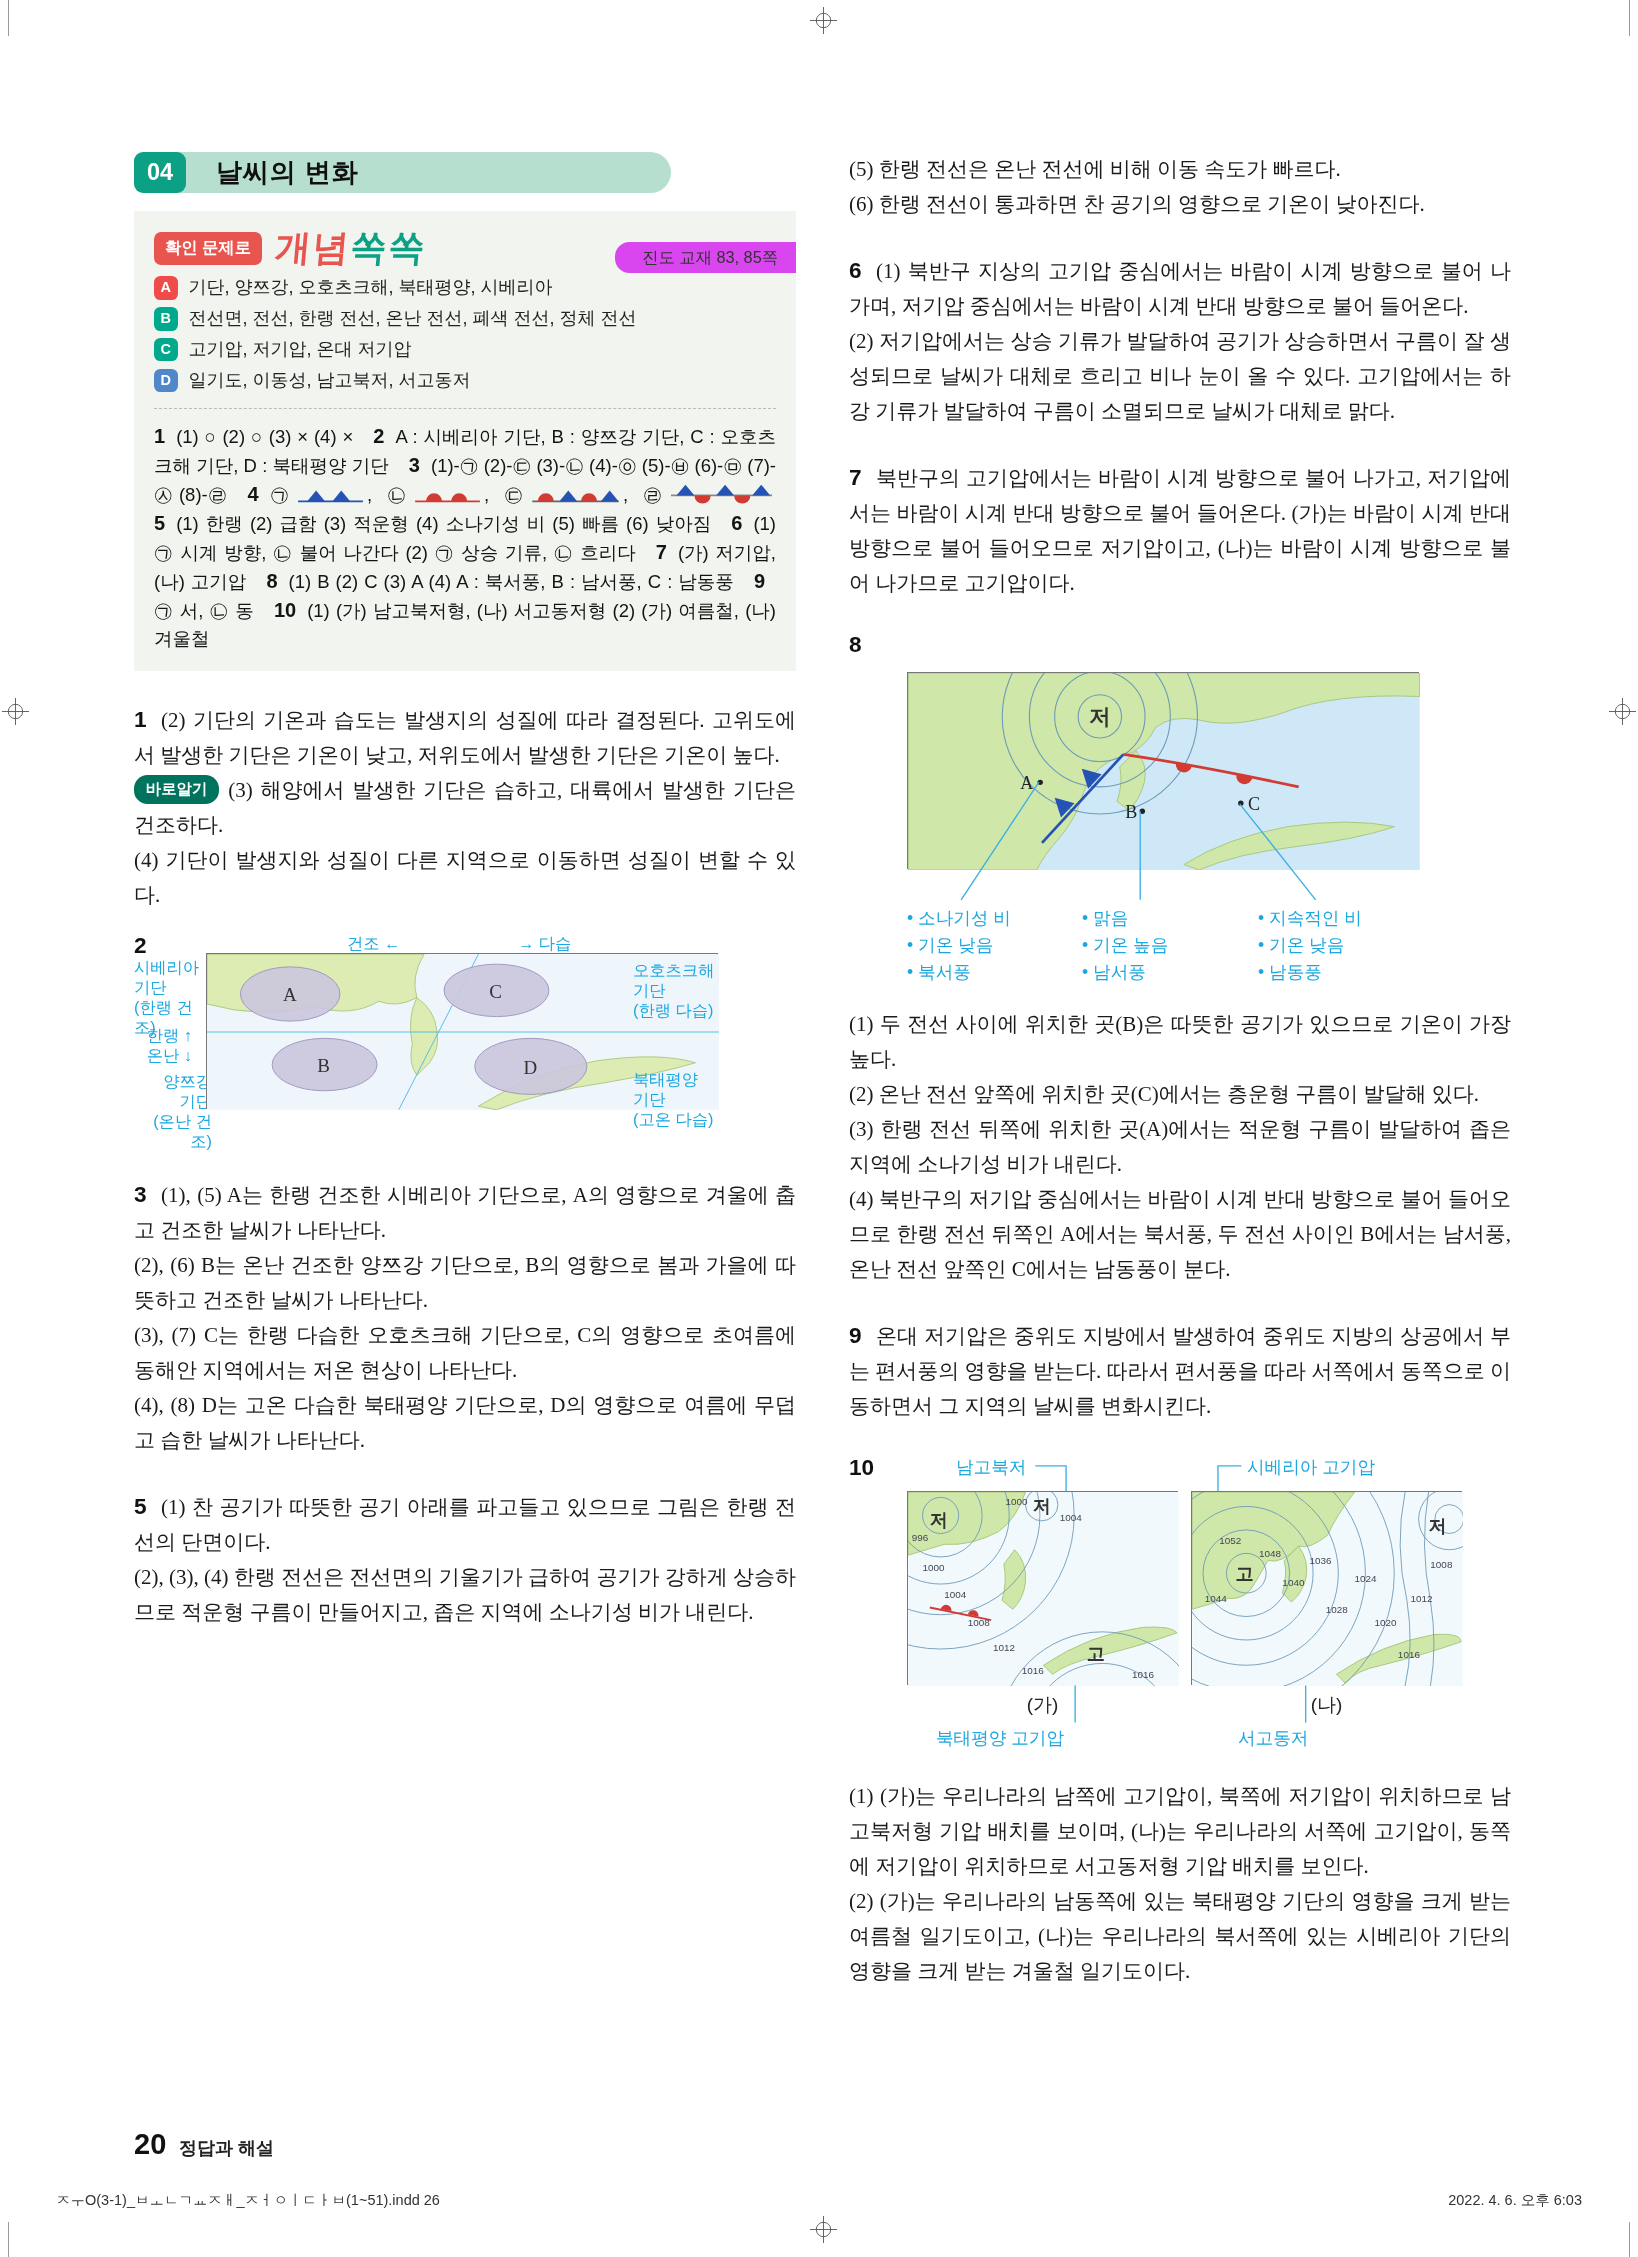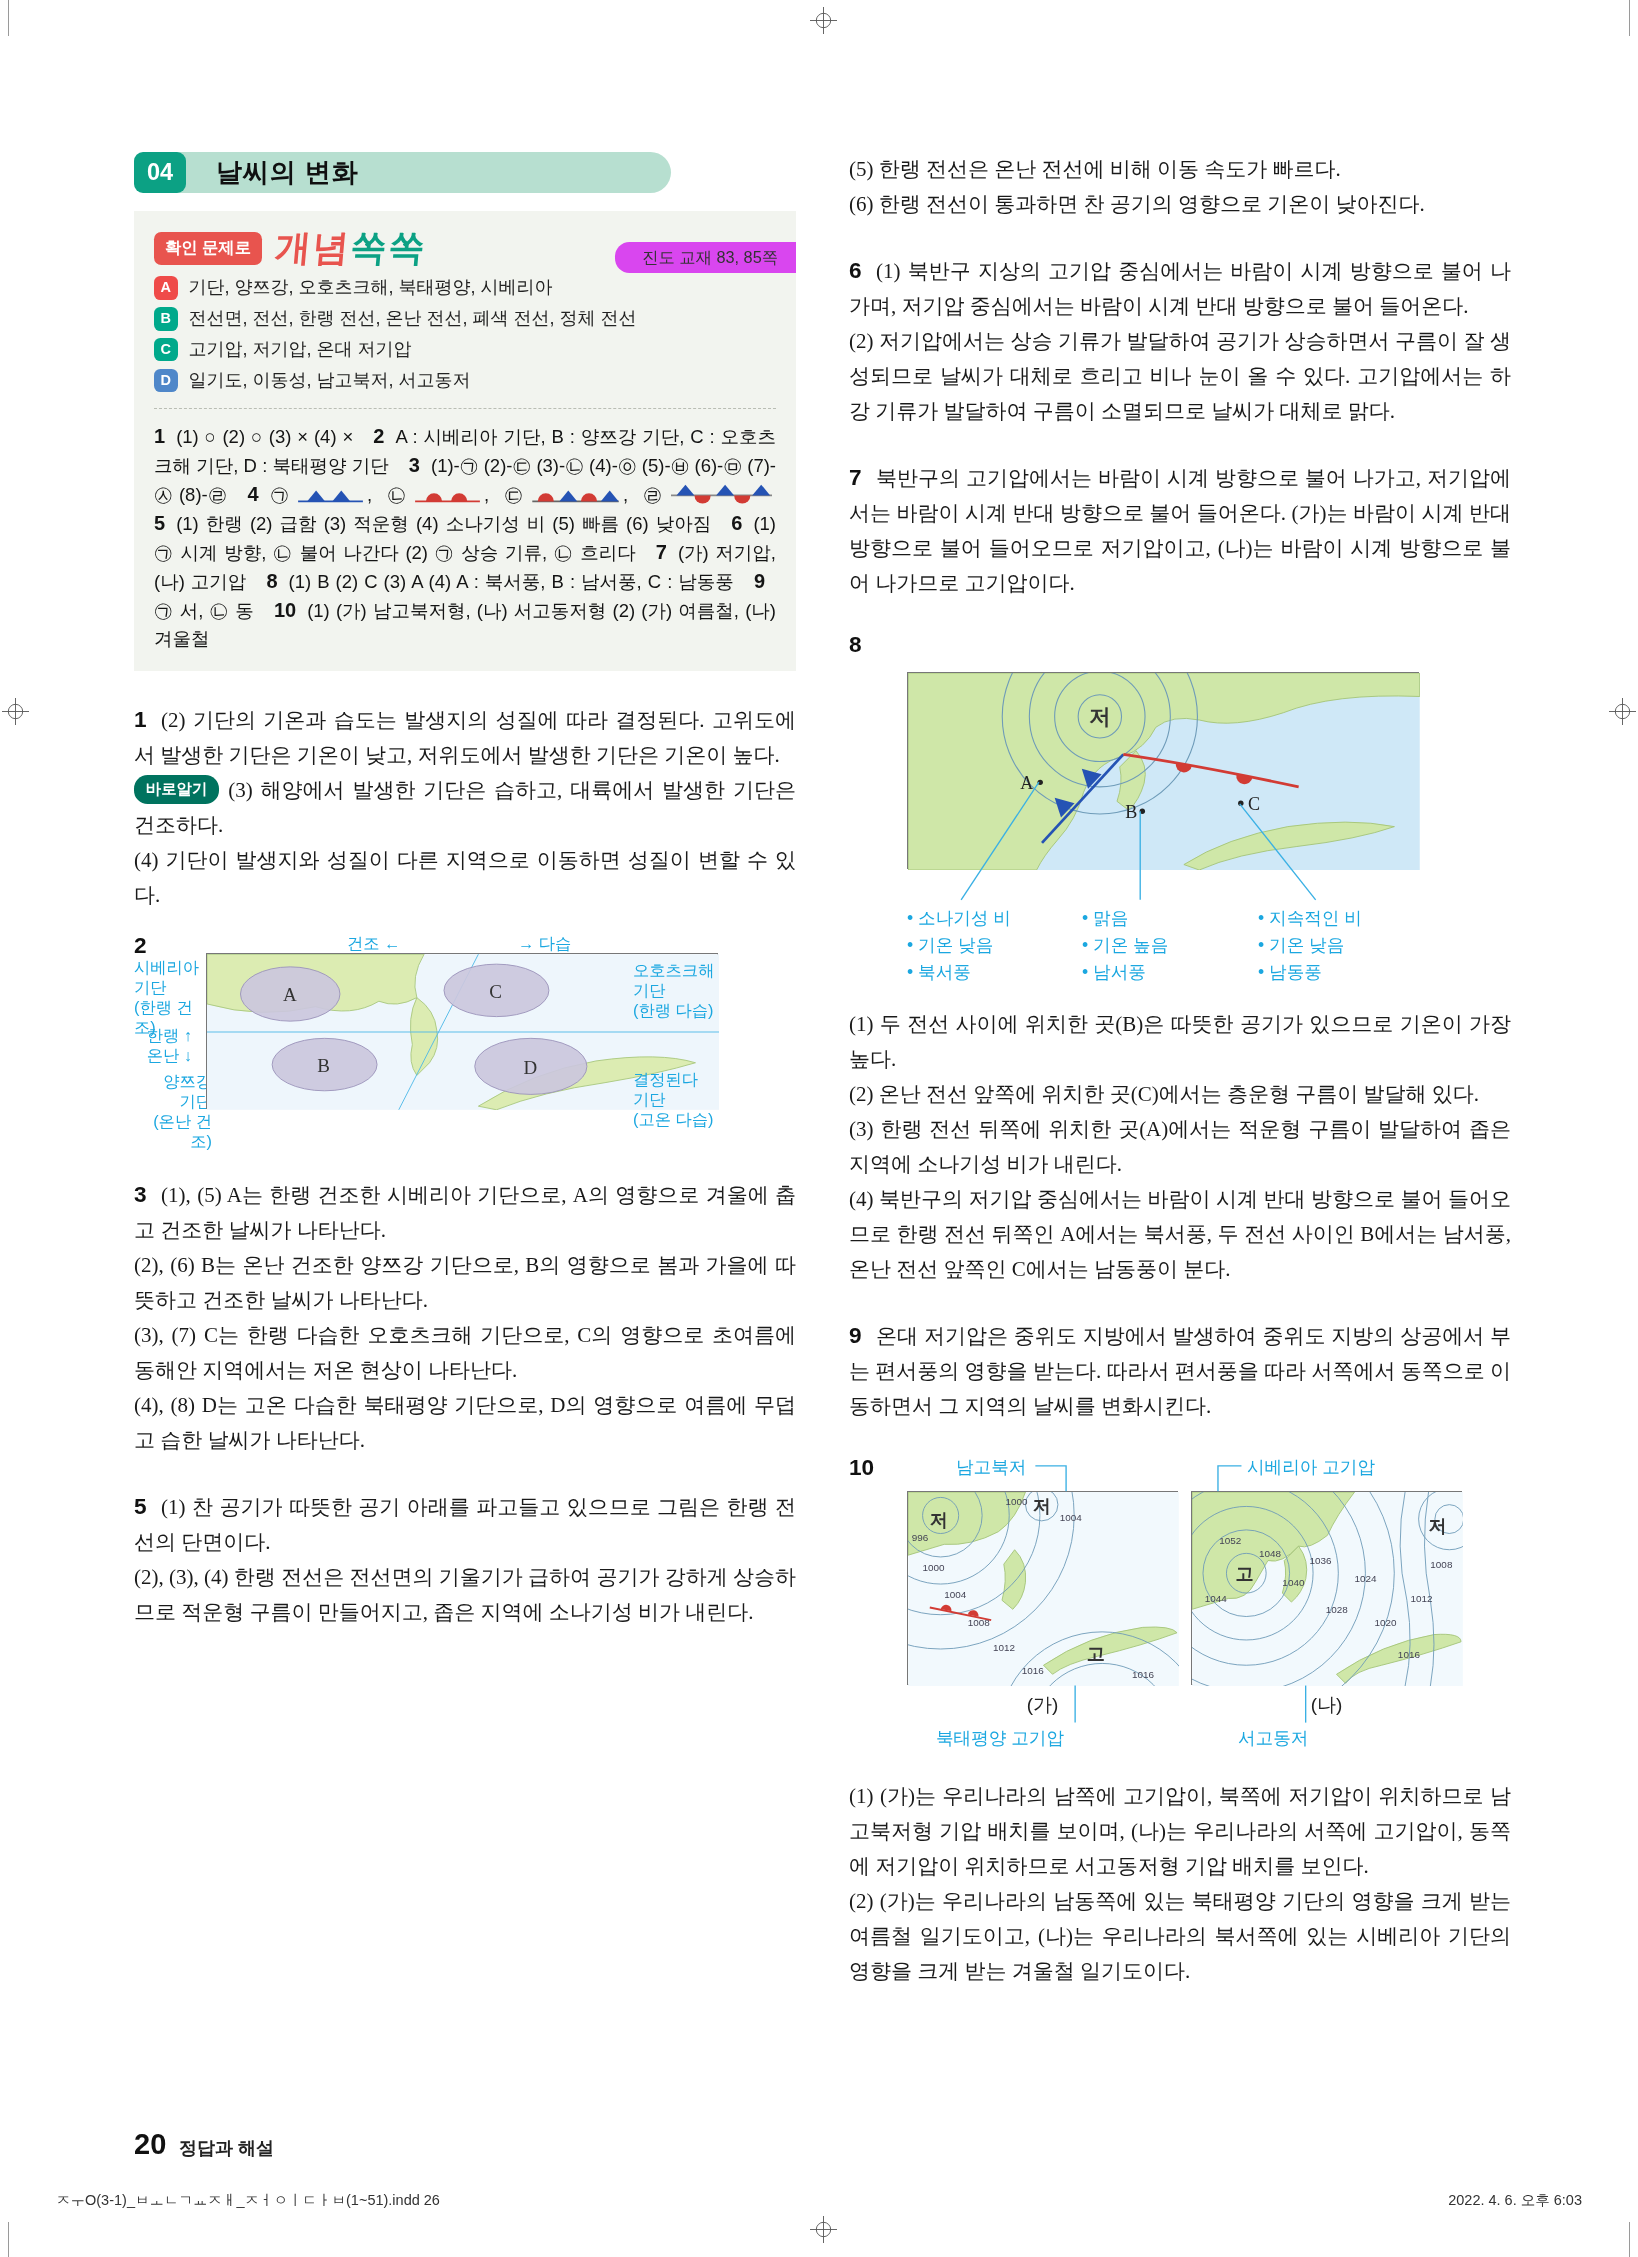--- a/index.html
+++ b/index.html
@@ -218,21 +218,21 @@
             <text x="84" y="52">A</text>
             <text x="312" y="48">C</text>
             <text x="122" y="130">B</text>
             <text x="350" y="132">D</text>
           </g>
         </svg>
       </div>
       <div class="d2-lbl" style="left:499px; top:27px; width:100px;">오호츠크해
 기단
 (한랭 다습)</div>
-      <div class="d2-lbl" style="left:499px; top:136px; width:100px;">결정된다
+      <div class="d2-lbl" style="left:499px; top:136px; width:100px;">북태평양
 기단
 (고온 다습)</div>
     </div>
 
     <div class="section">
       <p class="body"><span class="qnum">3</span><span>(1), (5) A는 한랭 건조한 시베리아 기단으로, A의 영향으로 겨울에 춥고 건조한 날씨가 나타난다.</span></p>
       <p class="body"><span>(2), (6) B는 온난 건조한 양쯔강 기단으로, B의 영향으로 봄과 가을에 따뜻하고 건조한 날씨가 나타난다.</span></p>
       <p class="body"><span>(3), (7) C는 한랭 다습한 오호츠크해 기단으로, C의 영향으로 초여름에 동해안 지역에서는 저온 현상이 나타난다.</span></p>
       <p class="body"><span>(4), (8) D는 고온 다습한 북태평양 기단으로, D의 영향으로 여름에 무덥고 습한 날씨가 나타난다.</span></p>
     </div>

